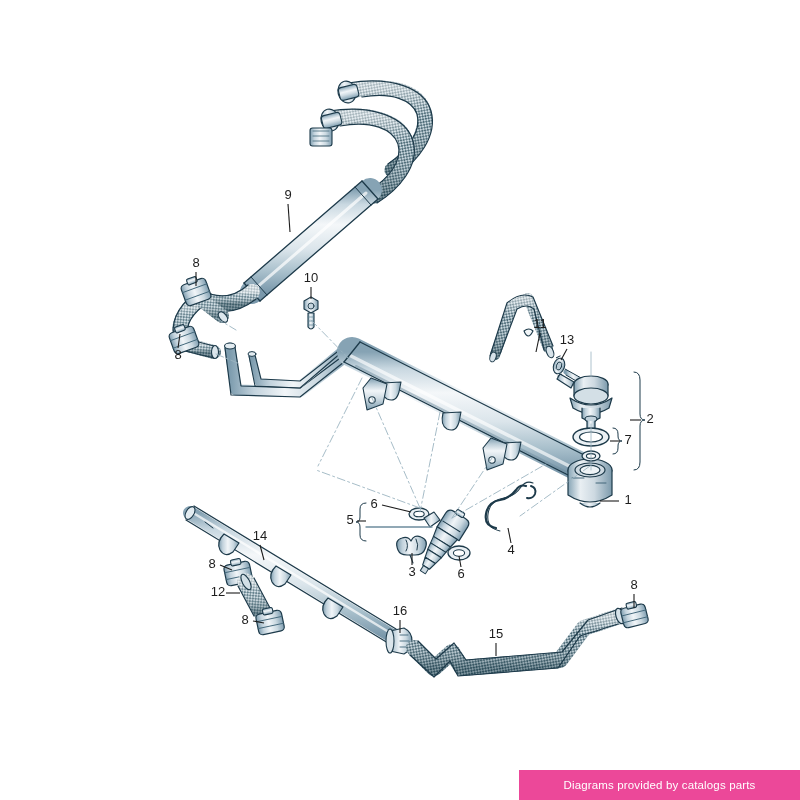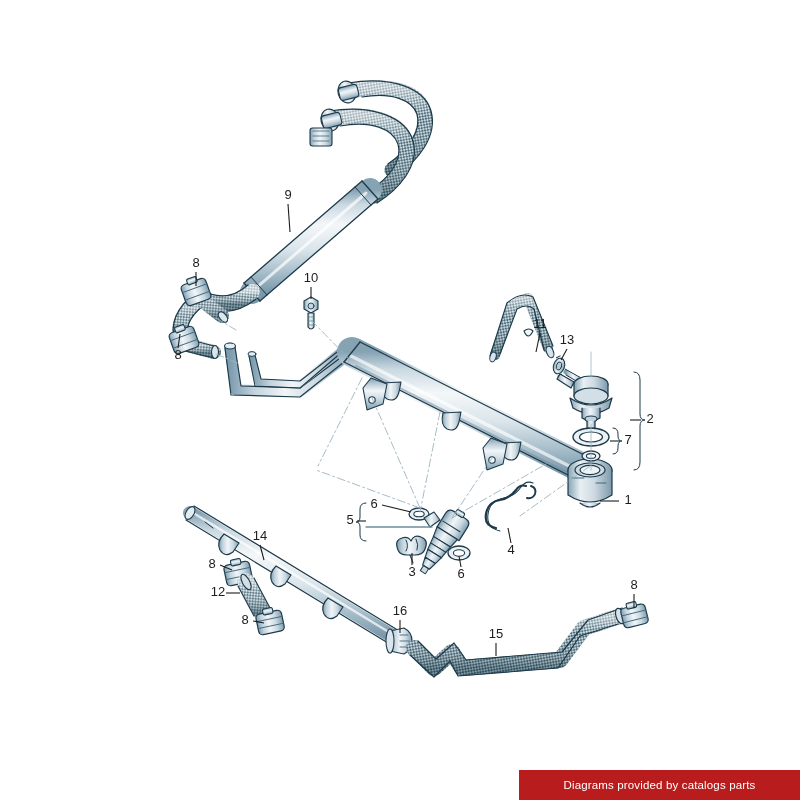--- a/index.html
+++ b/index.html
@@ -4,21 +4,21 @@
 <title>Parts Diagram</title>
 <style>
   html,body{margin:0;padding:0;background:#ffffff;}
   body{width:800px;height:800px;position:relative;overflow:hidden;
        font-family:"Liberation Sans","DejaVu Sans",sans-serif;}
   #stage{position:absolute;left:0;top:0;width:800px;height:800px;background:#fff;}
   svg#diagram{position:absolute;left:0;top:0;width:800px;height:800px;display:block;}
   .lbl{font-family:"Liberation Sans","DejaVu Sans",sans-serif;font-size:13px;
        fill:#1d1d1d;text-anchor:middle;dominant-baseline:middle;}
   #footer{position:absolute;left:519px;top:770px;width:281px;height:30px;
-          background:#b91c1c;color:#ffffff;display:flex;align-items:center;
+          background:#ec4899;color:#ffffff;display:flex;align-items:center;
           justify-content:center;}
   #footer span{font-size:11.5px;letter-spacing:.15px;
        font-family:"Liberation Sans","DejaVu Sans",sans-serif;}
 </style>
 </head>
 <body>
 
 <div id="stage">
 
 <svg id="diagram" viewBox="0 0 800 800">

